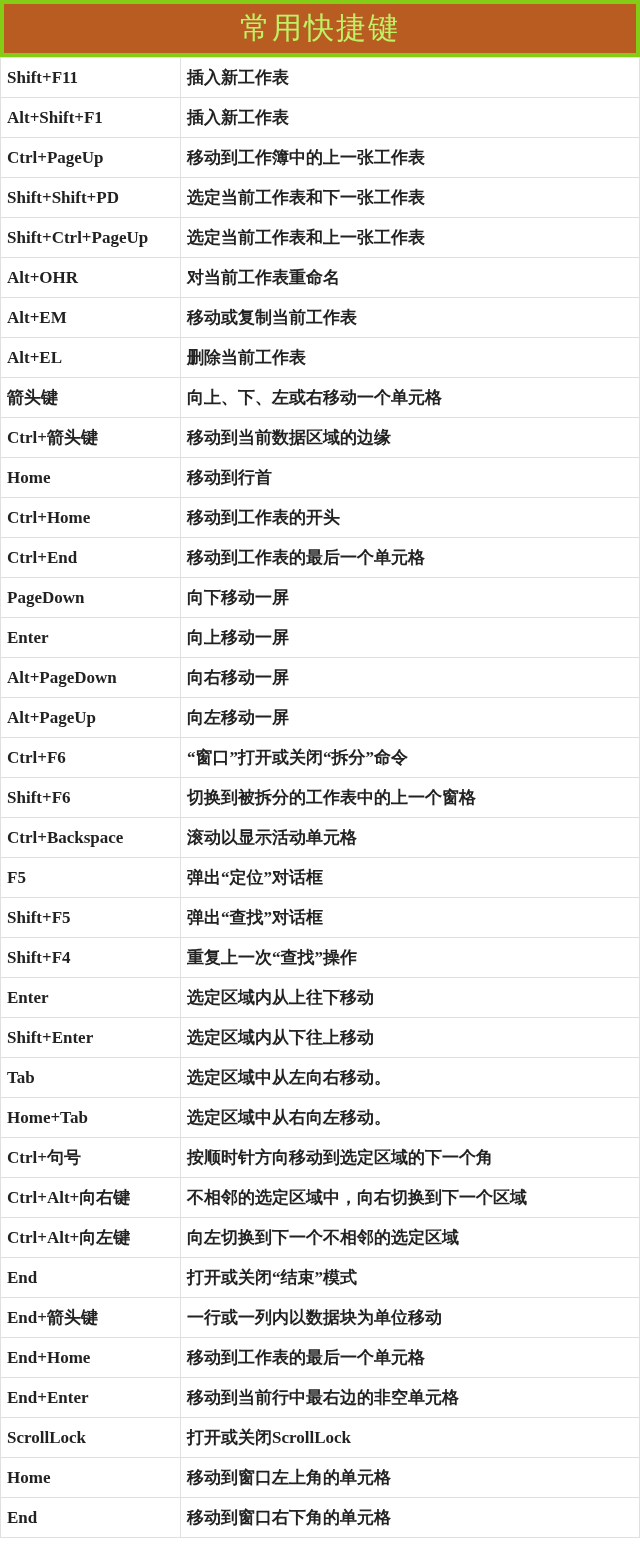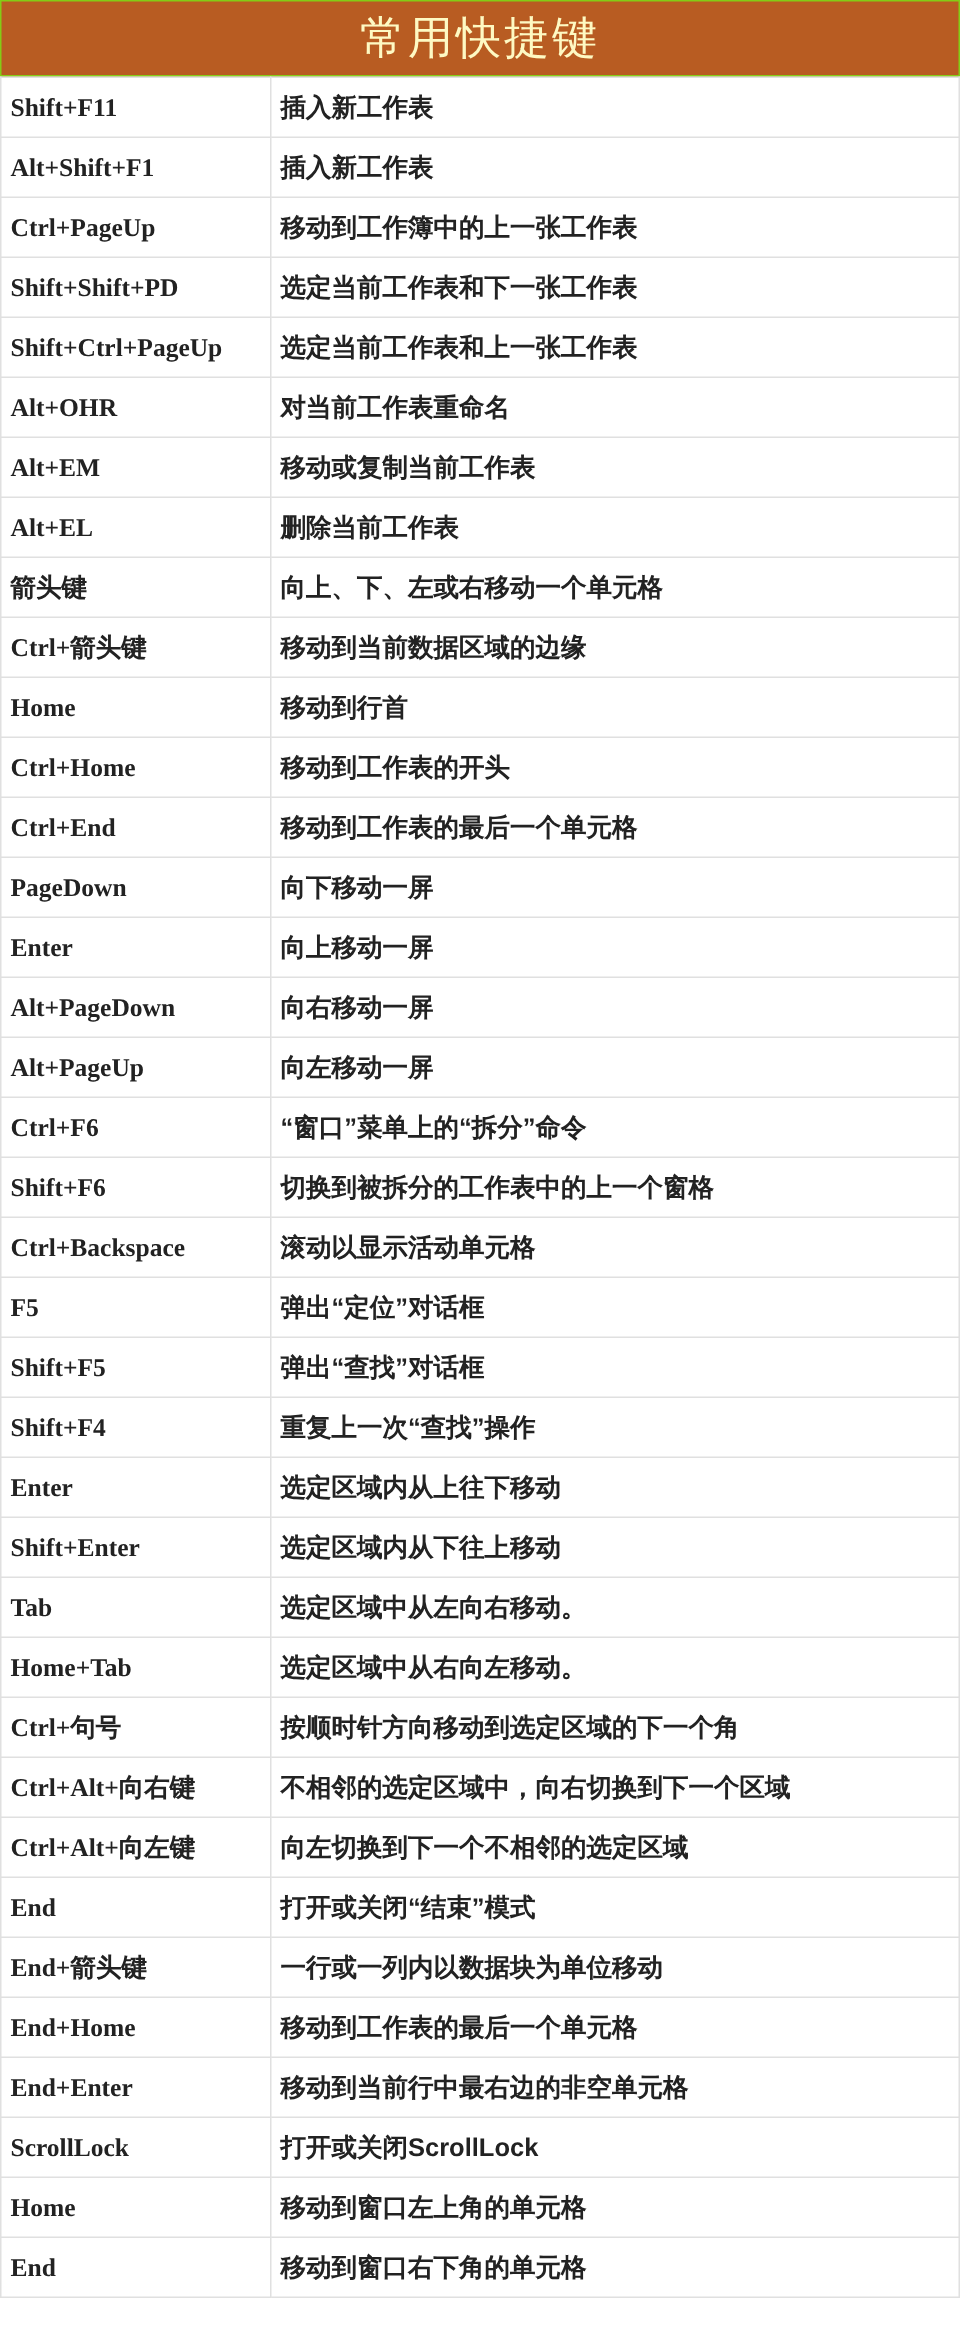--- a/index.html
+++ b/index.html
@@ -10,25 +10,25 @@
     body {
       font-family: "KaiTi", "STKaiti", "楷体", serif;
       background: #ffffff;
       width: 640px;
     }
     .container {
       width: 640px;
     }
     .header {
       background: #b85c22;
-      color: #fef9c3;
+      color: #bef264;
       text-align: center;
       font-size: 30px;
       padding: 4px 0;
-      border: 1px solid #84cc16;
+      border: 4px solid #84cc16;
       font-family: "SimSun", "宋体", serif;
       letter-spacing: 2px;
     }
     table {
       width: 100%;
       border-collapse: collapse;
     }
     td {
       border: 1px solid #e0e0e0;
       padding: 8px 6px;
@@ -36,21 +36,21 @@
       font-weight: bold;
       color: #222;
       vertical-align: middle;
       height: 37px;
     }
     td.key-col {
       width: 180px;
       font-family: Liberation Serif, serif;
     }
     td.desc-col {
-      font-family: Liberation Sans, sans-serif;
+      font-family: Liberation Serif, serif;
     }
   </style>
 </head>
 <body>
 
 <div class="container">
   <div class="header">常用快捷键</div>
   <table>
     <tbody id="table-body">
         <tr>
@@ -116,21 +116,21 @@
         <tr>
           <td class="key-col">Alt+PageDown</td>
           <td class="desc-col">向右移动一屏</td>
         </tr>
         <tr>
           <td class="key-col">Alt+PageUp</td>
           <td class="desc-col">向左移动一屏</td>
         </tr>
         <tr>
           <td class="key-col">Ctrl+F6</td>
-          <td class="desc-col">“窗口”菜单上的“拆分”命令</td>
+          <td class="desc-col">“窗口”打开或关闭“拆分”命令</td>
         </tr>
         <tr>
           <td class="key-col">Shift+F6</td>
           <td class="desc-col">切换到被拆分的工作表中的上一个窗格</td>
         </tr>
         <tr>
           <td class="key-col">Ctrl+Backspace</td>
           <td class="desc-col">滚动以显示活动单元格</td>
         </tr>
         <tr>

